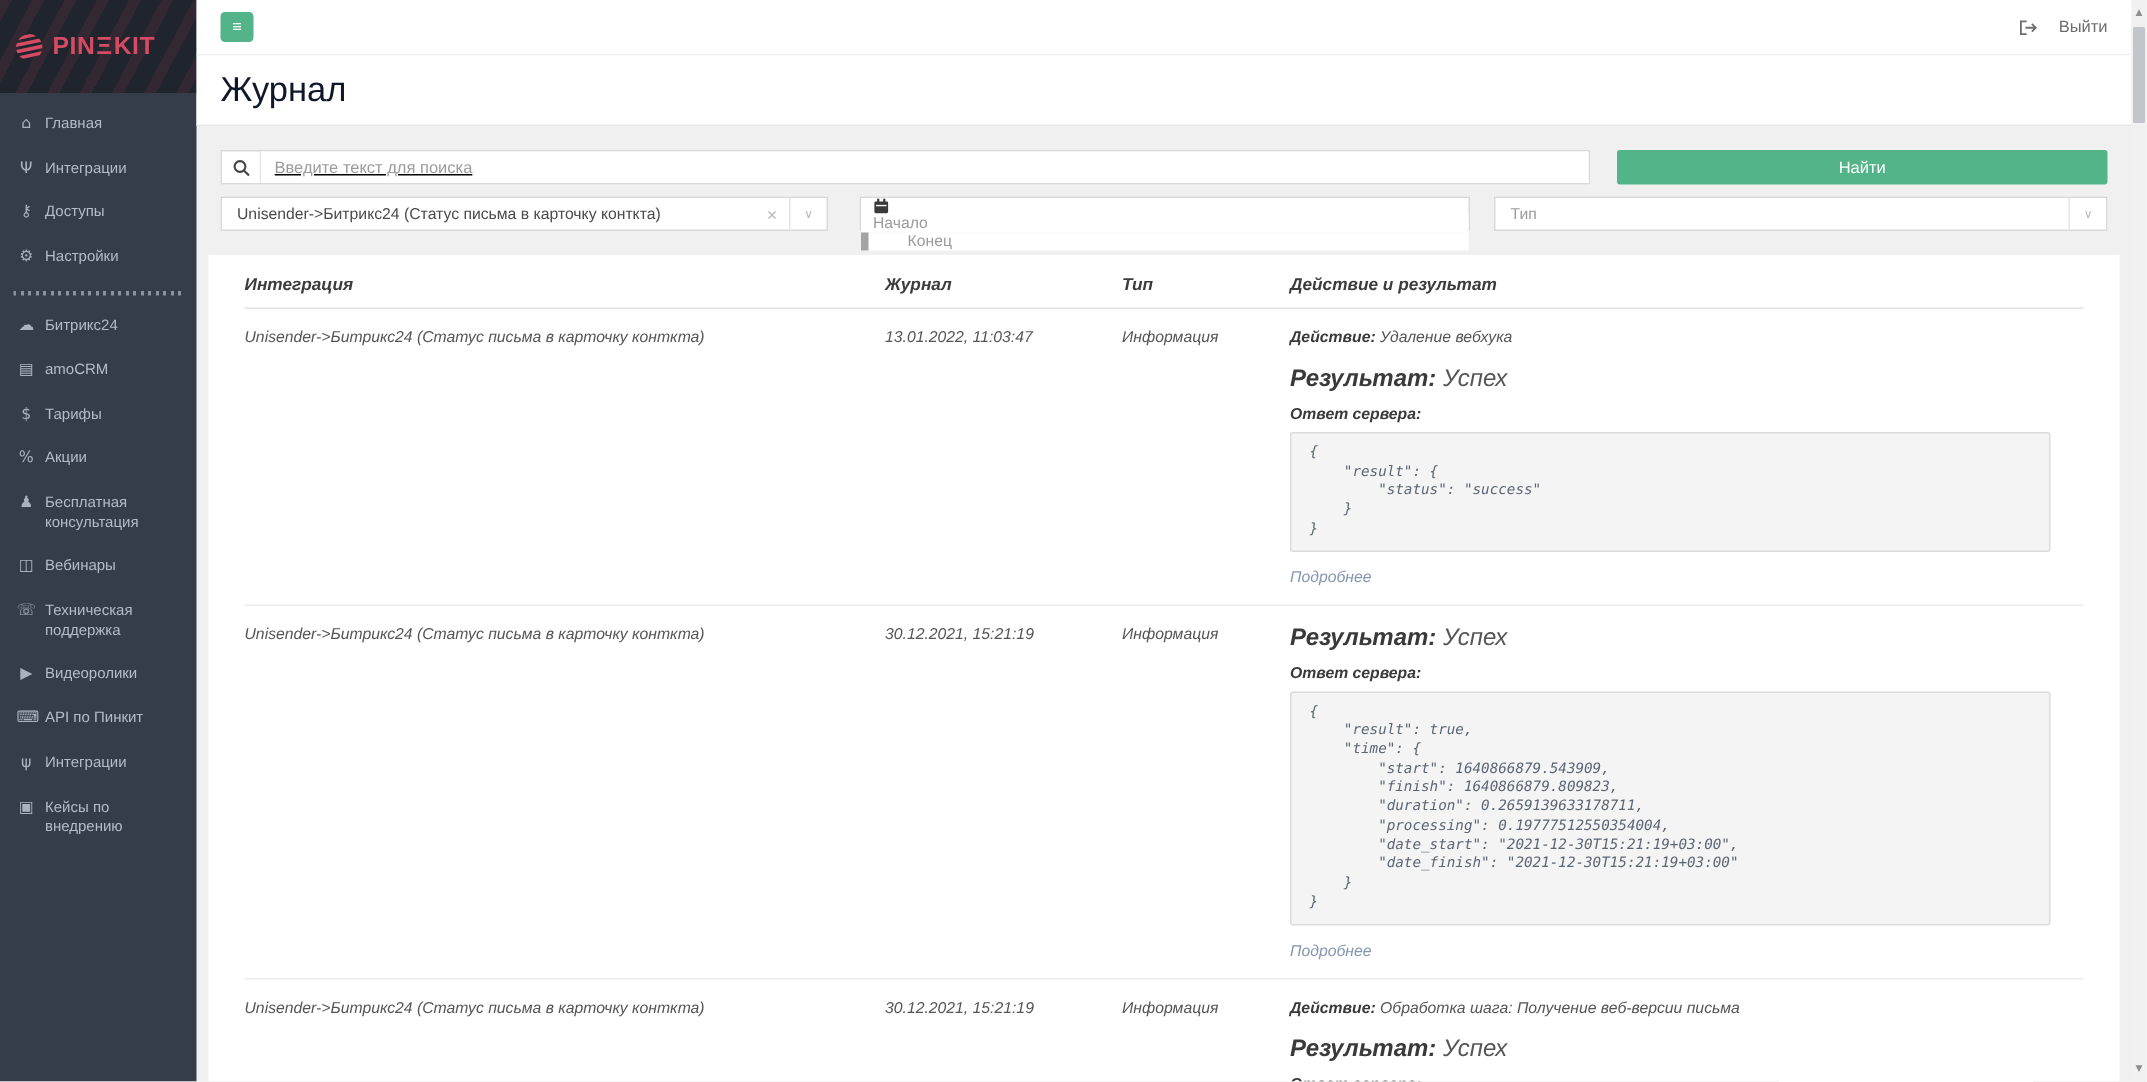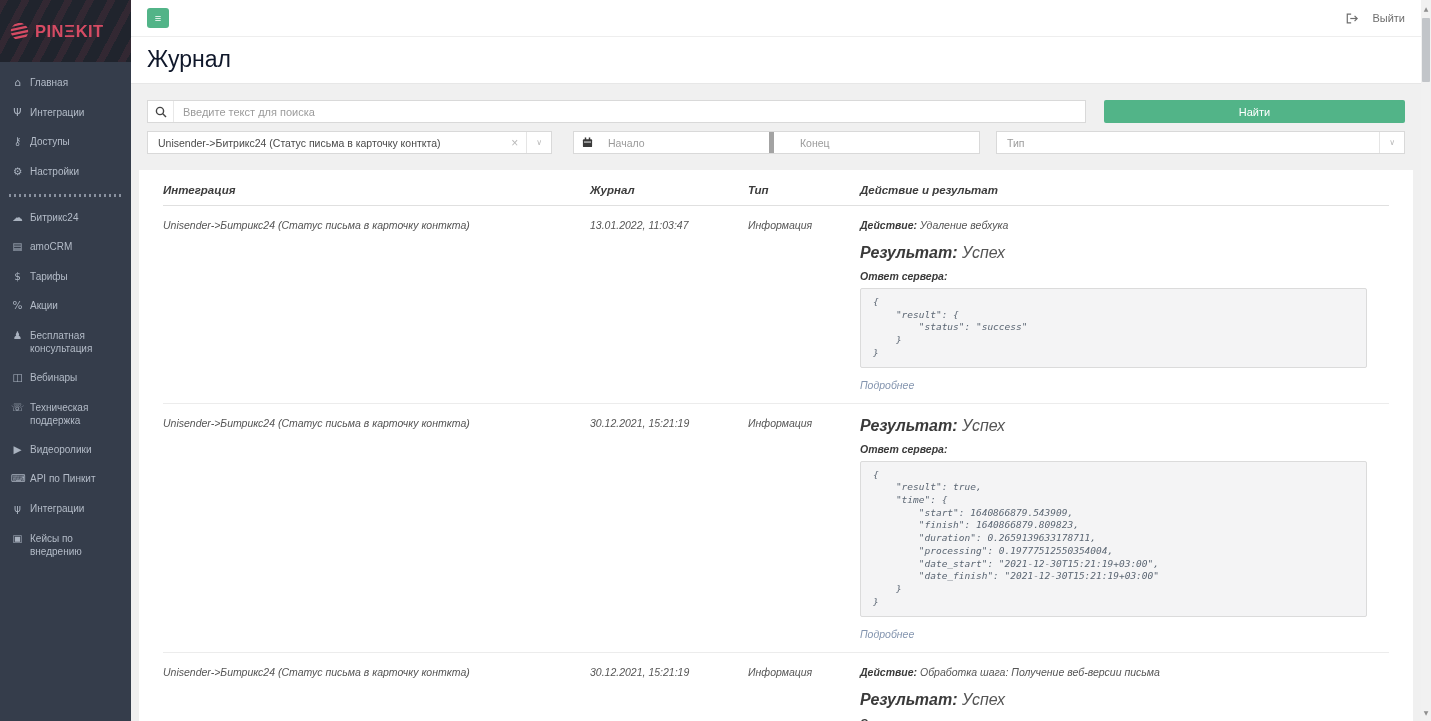--- a/index.html
+++ b/index.html
@@ -33,36 +33,36 @@
   .logout { margin-left:auto; display:flex; align-items:center; gap:14px; color:#6e6e6e;
             font-size:11px; cursor:pointer; }
   .titlebar { background:#fff; border-bottom:1px solid #e7e7e7; padding:9px 16px 10px; }
   .page-title { font-size:23px; font-weight:400; color:#0f172a; }
 
   .content { flex:1; padding:16px 8px 0 8px; overflow:hidden; }
 
   
   .filters { margin:0 8px; }
   .search-row { display:flex; height:23px; }
-  .search-group { flex:1; display:flex; background:#fff; border:1px solid #d9d9d9; }
+  .search-group { flex:1; display:flex; background:#fff; border:1px solid #d9d9d9;text-decoration:underline; }
   .search-icon-box { width:26px; display:flex; align-items:center; justify-content:center;
                      border-right:1px solid #e8e8e8; color:#444; }
   .search-input { flex:1; border:none; outline:none; font-size:11px; padding:0 9px; color:#444;
                   font-family:"Liberation Sans", sans-serif; }
   .search-input::placeholder { color:#9b9b9b; }
-  .btn-find { width:301px; margin-left:18px; background:#52b488; color:#fff; border:none;
+  .btn-find { width:327px; margin-left:18px; background:#52b488; color:#fff; border:none;
               font-size:11px; border-radius:2px; cursor:pointer; font-family:"Liberation Sans", sans-serif; }
   .filter-row { display:flex; height:23px; margin-top:8px; }
   .sel { background:#fff; border:1px solid #d9d9d9; display:flex; align-items:center; font-size:10.5px; }
   .sel-integration { width:405px; }
   .sel-text { flex:1; padding:0 10px; color:#4a4a4a; white-space:nowrap; overflow:hidden; }
   .sel-clear { color:#b9b9b9; padding:0 8px; font-size:12px; cursor:pointer; }
   .sel-chev { color:#b9b9b9; padding:0 9px; font-size:8px; border-left:1px solid #e5e5e5;
               line-height:21px; cursor:pointer; }
-  .date-group { width:407px; margin-left:21px; background:#fff; border:1px solid #d9d9d9; display:flex; }
+  .date-group { width:407px; margin-left:21px; background:#fff; border:1px solid #d9d9d9; display:flex;flex-direction:column; }
   .cal-box { width:26px; display:flex; align-items:center; justify-content:center; }
   .date-input { flex:1; border:none; outline:none; font-size:10.5px; padding:0 8px; color:#444;
                 font-family:"Liberation Sans", sans-serif; min-width:0; }
   .date-input::placeholder { color:#9b9b9b; }
   .date-end { border-left:5px solid #a3a3a3; padding:0 26px; }
   .sel-type { flex:1; margin-left:16px; }
   .sel-placeholder { flex:1; padding:0 10px; color:#9b9b9b; }
 
   
   .card { background:#fff; margin-top:16px; padding:0 24px; }

